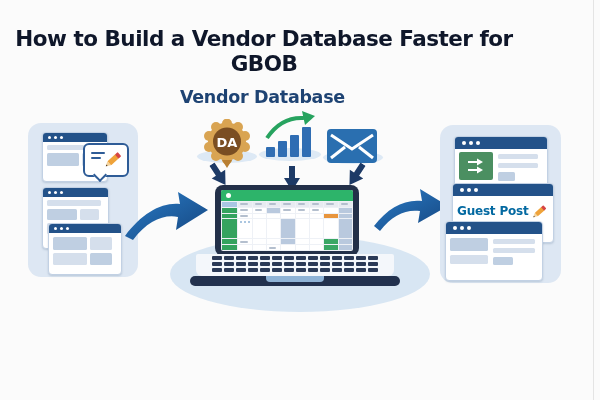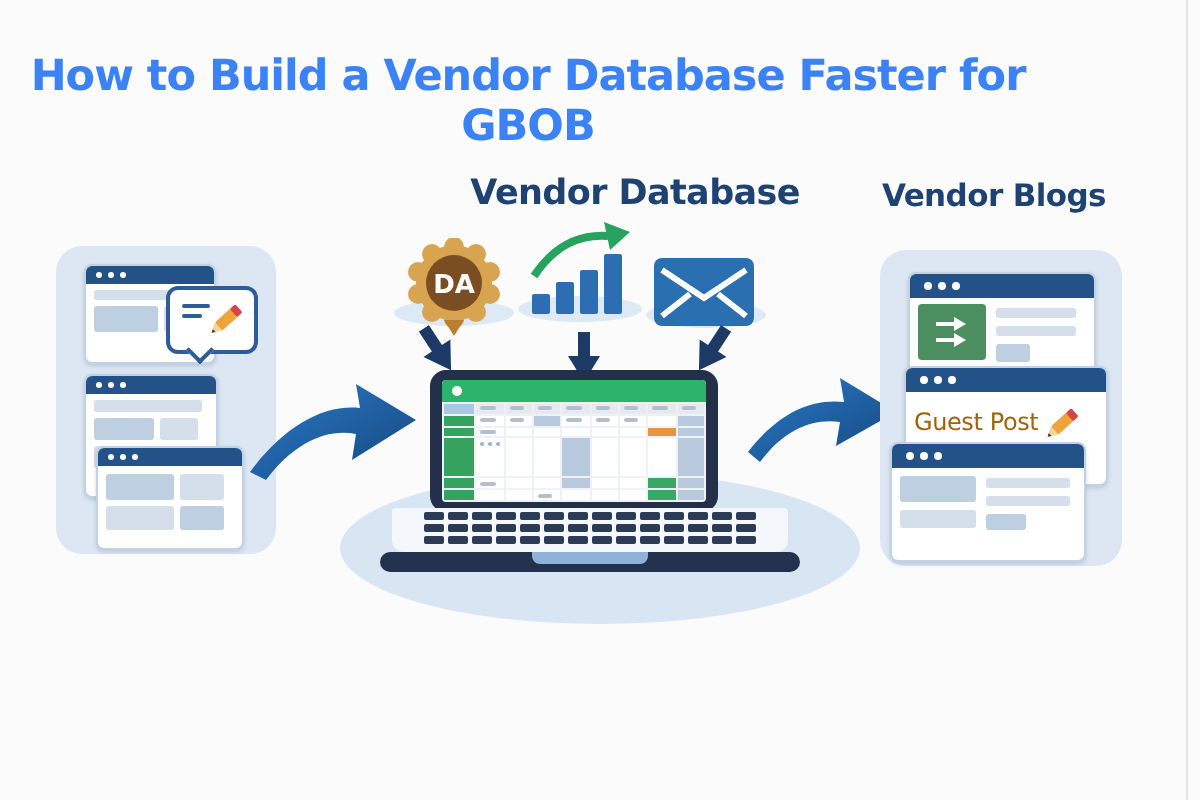--- a/index.html
+++ b/index.html
@@ -2,24 +2,24 @@
 <html style="--c-panel: #dde7f3; --c-bar: #235289; --c-navy: #1e4373; --c-green: #2db46a; --c-mutedgreen: #4b8f61; --c-gold: #d9a452; --c-brown: #7a4e22; --c-orange: #e8953d; --c-cellblue: #b9c9de; --c-arrowblue: #1d66ae; --c-shadow: #d8e6f3; --c-frame: #233049;"><head>
 <meta charset="utf-8">
 <style>
   html,body{margin:0;padding:0;}
   body{width:600px;height:400px;background:#fbfbfb;overflow:hidden;
        font-family:"DejaVu Sans","Liberation Sans",sans-serif;}
   .stage{position:relative;width:600px;height:400px;}
 
   
   .main-title{position:absolute;left:0;top:26px;width:528px;text-align:center;
-    font-size:21.5px;font-weight:bold;letter-spacing:-0.5px;color:#3b82f6;}
+    font-size:21.5px;font-weight:bold;letter-spacing:-0.5px;color:#0f172a;}
   .sec-head{position:absolute;font-weight:bold;color:#1e4373;white-space:nowrap;}
   .sec-head.left{left:22px;top:89px;font-size:16px;letter-spacing:-0.2px;}
-  .sec-head.center{left:180px;top:87px;width:220px;text-align:right;font-size:17.5px;letter-spacing:-0.3px;}
+  .sec-head.center{left:180px;top:87px;width:220px;text-align:left;font-size:17.5px;letter-spacing:-0.3px;}
   .sec-head.right{left:441px;top:89px;font-size:15.5px;letter-spacing:-0.3px;}
 
   
   .panel{position:absolute;background:var(--c-panel,#dde7f3);border-radius:13px;}
   #left-panel{left:28px;top:123px;width:110px;height:154px;}
   #right-panel{left:440px;top:125px;width:121px;height:158px;}
 
   
   .win{position:absolute;background:#fff;border:1px solid #c2d1e4;border-radius:4px;
        box-shadow:0 1px 2px rgba(30,60,100,.18);}
@@ -69,33 +69,32 @@
       border-radius:2px 2px 6px 6px;z-index:3;}
   .krow{display:flex;gap:2px;justify-content:center;margin-top:2px;}
   .krow span{width:10px;height:4px;background:#2b3a57;border-radius:1px;}
   .base{position:absolute;left:190px;top:276px;width:210px;height:10px;background:#22314e;
       border-radius:5px;z-index:4;}
   .trackpad{position:absolute;left:76px;top:0;width:58px;height:6px;background:#8fb3d6;
       border-radius:0 0 4px 4px;}
 
   
   .greenblock{background:var(--c-mutedgreen,#4b8f61);border-radius:2px;display:flex;align-items:center;justify-content:center;}
-  .guest-post{font-size:12px;font-weight:normal;color:#a16207;letter-spacing:-0.2px;white-space:nowrap;}
+  .guest-post{font-size:12px;font-weight:bold;color:#0369a1;letter-spacing:-0.2px;white-space:nowrap;}
 
   .edge-line{position:absolute;left:593px;top:0;width:1px;height:400px;background:#e4e4e4;}
 </style>
 </head>
 <body>
 
 <div class="stage">
 
   <div class="main-title">How to Build a Vendor Database Faster for GBOB</div>
 
   <div class="sec-head center">Vendor Database</div>
-  <div class="sec-head right">Vendor Blogs</div>
 
   <div class="panel" id="left-panel">
 
     <div class="win" style="left:14px;top:9px;width:64px;height:48px;">
       <div class="tb"></div>
       <div class="body">
         <div class="blk lt" style="height:5px;width:92%;"></div>
         <div class="row">
             <div class="blk" style="width:32px;height:13px;"></div>
             <div class="blk lt" style="width:16px;height:13px;"></div>

